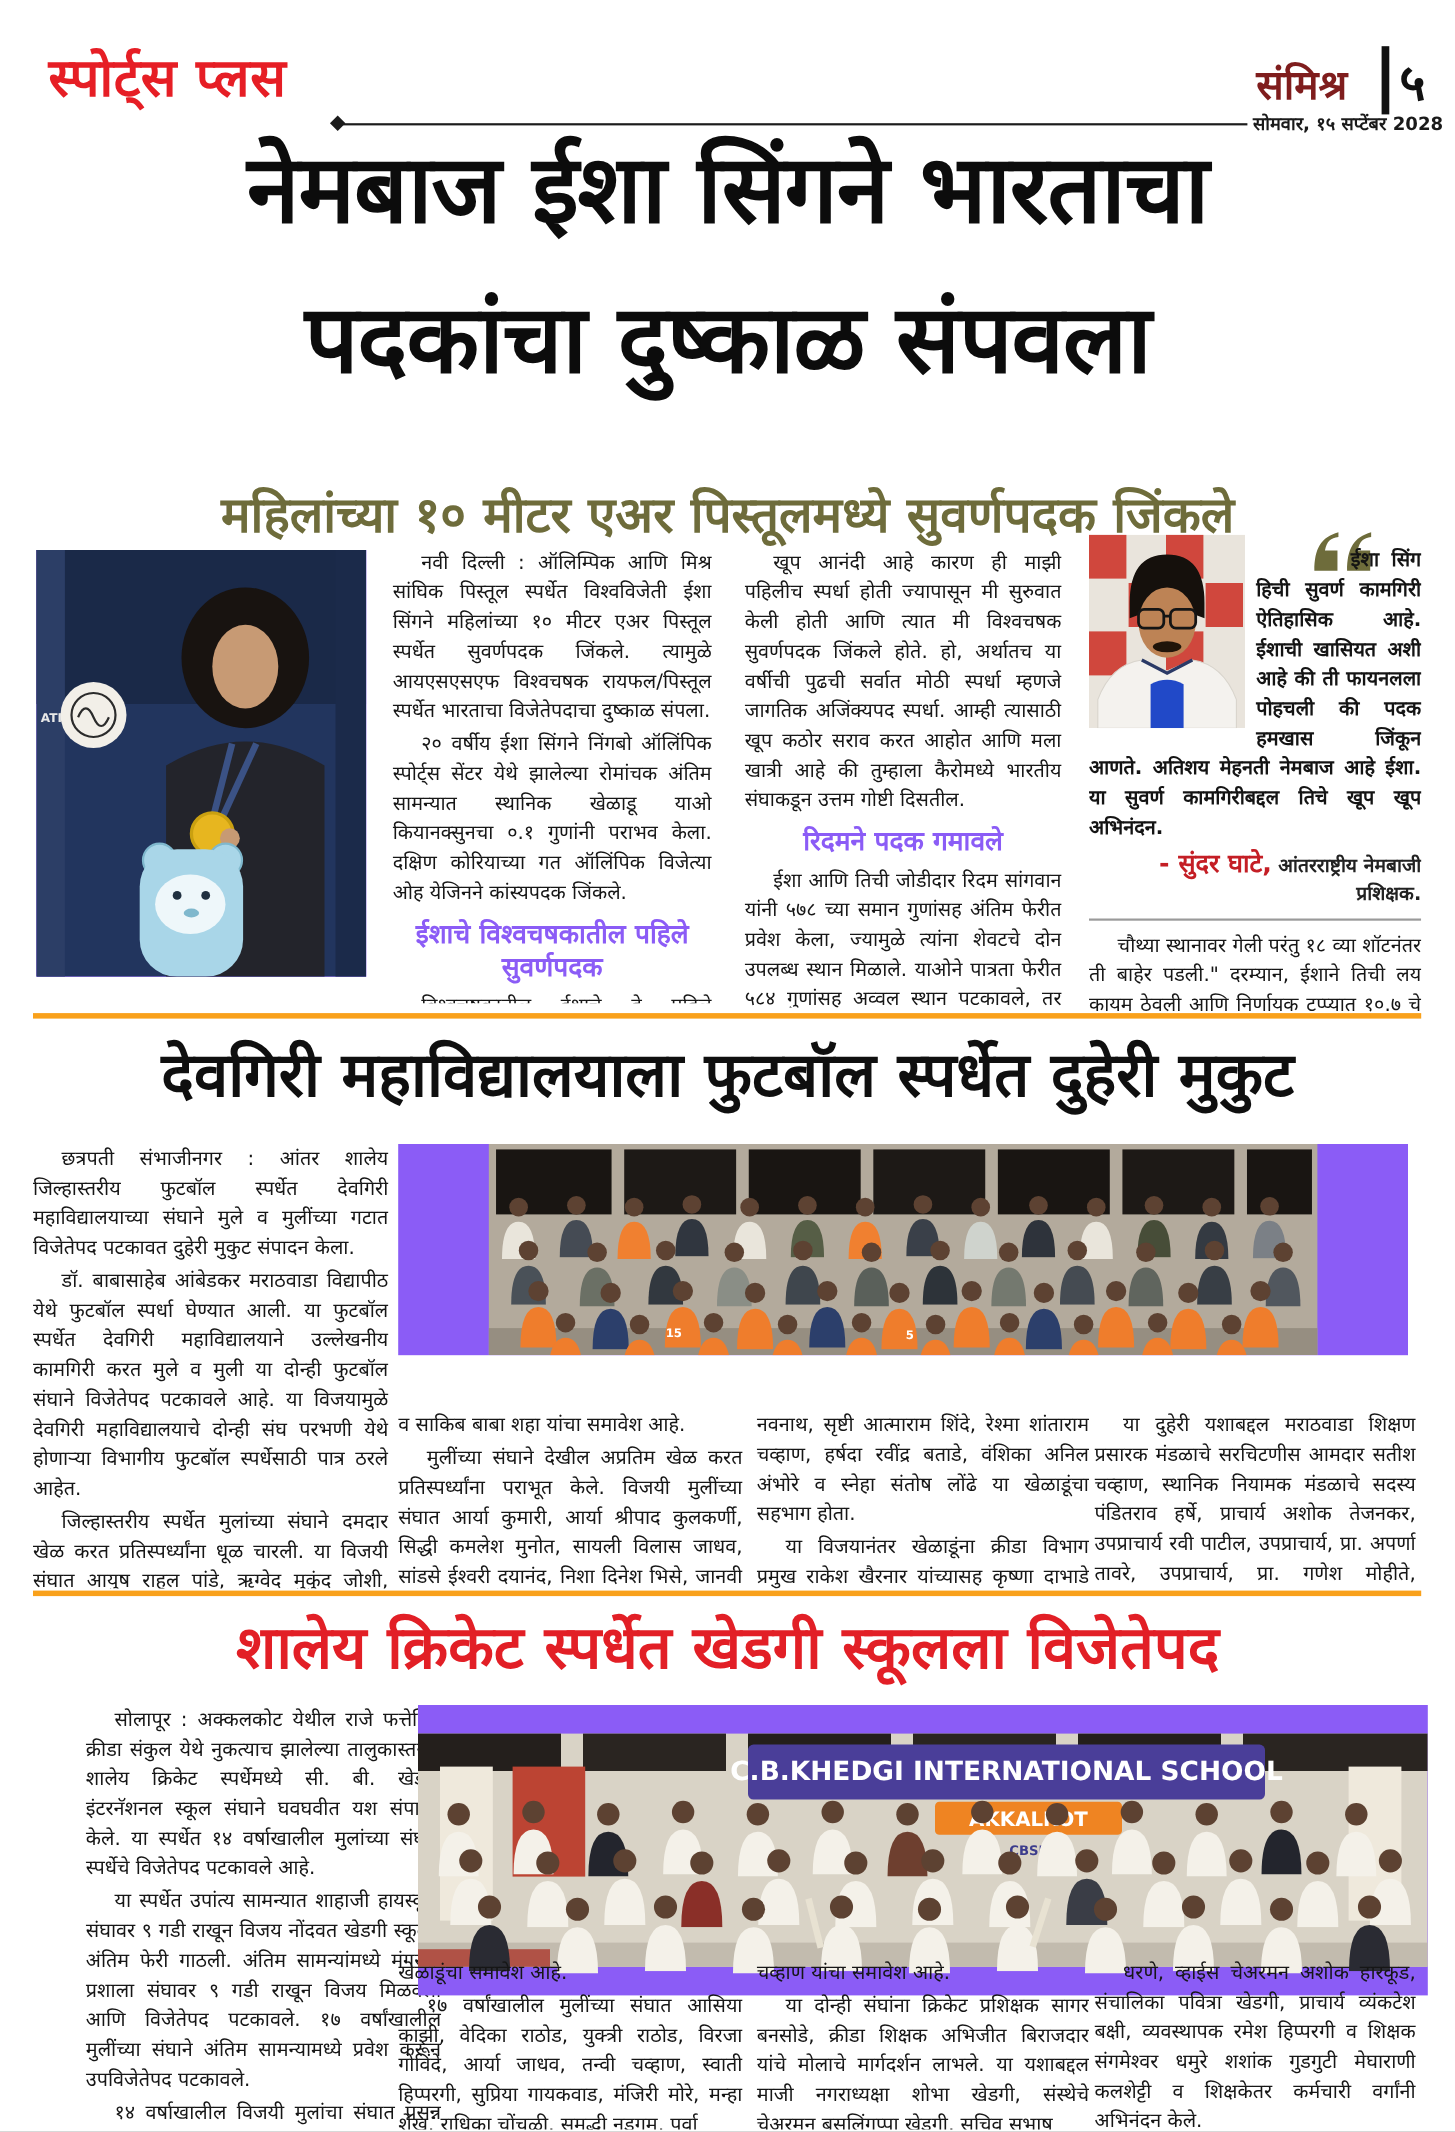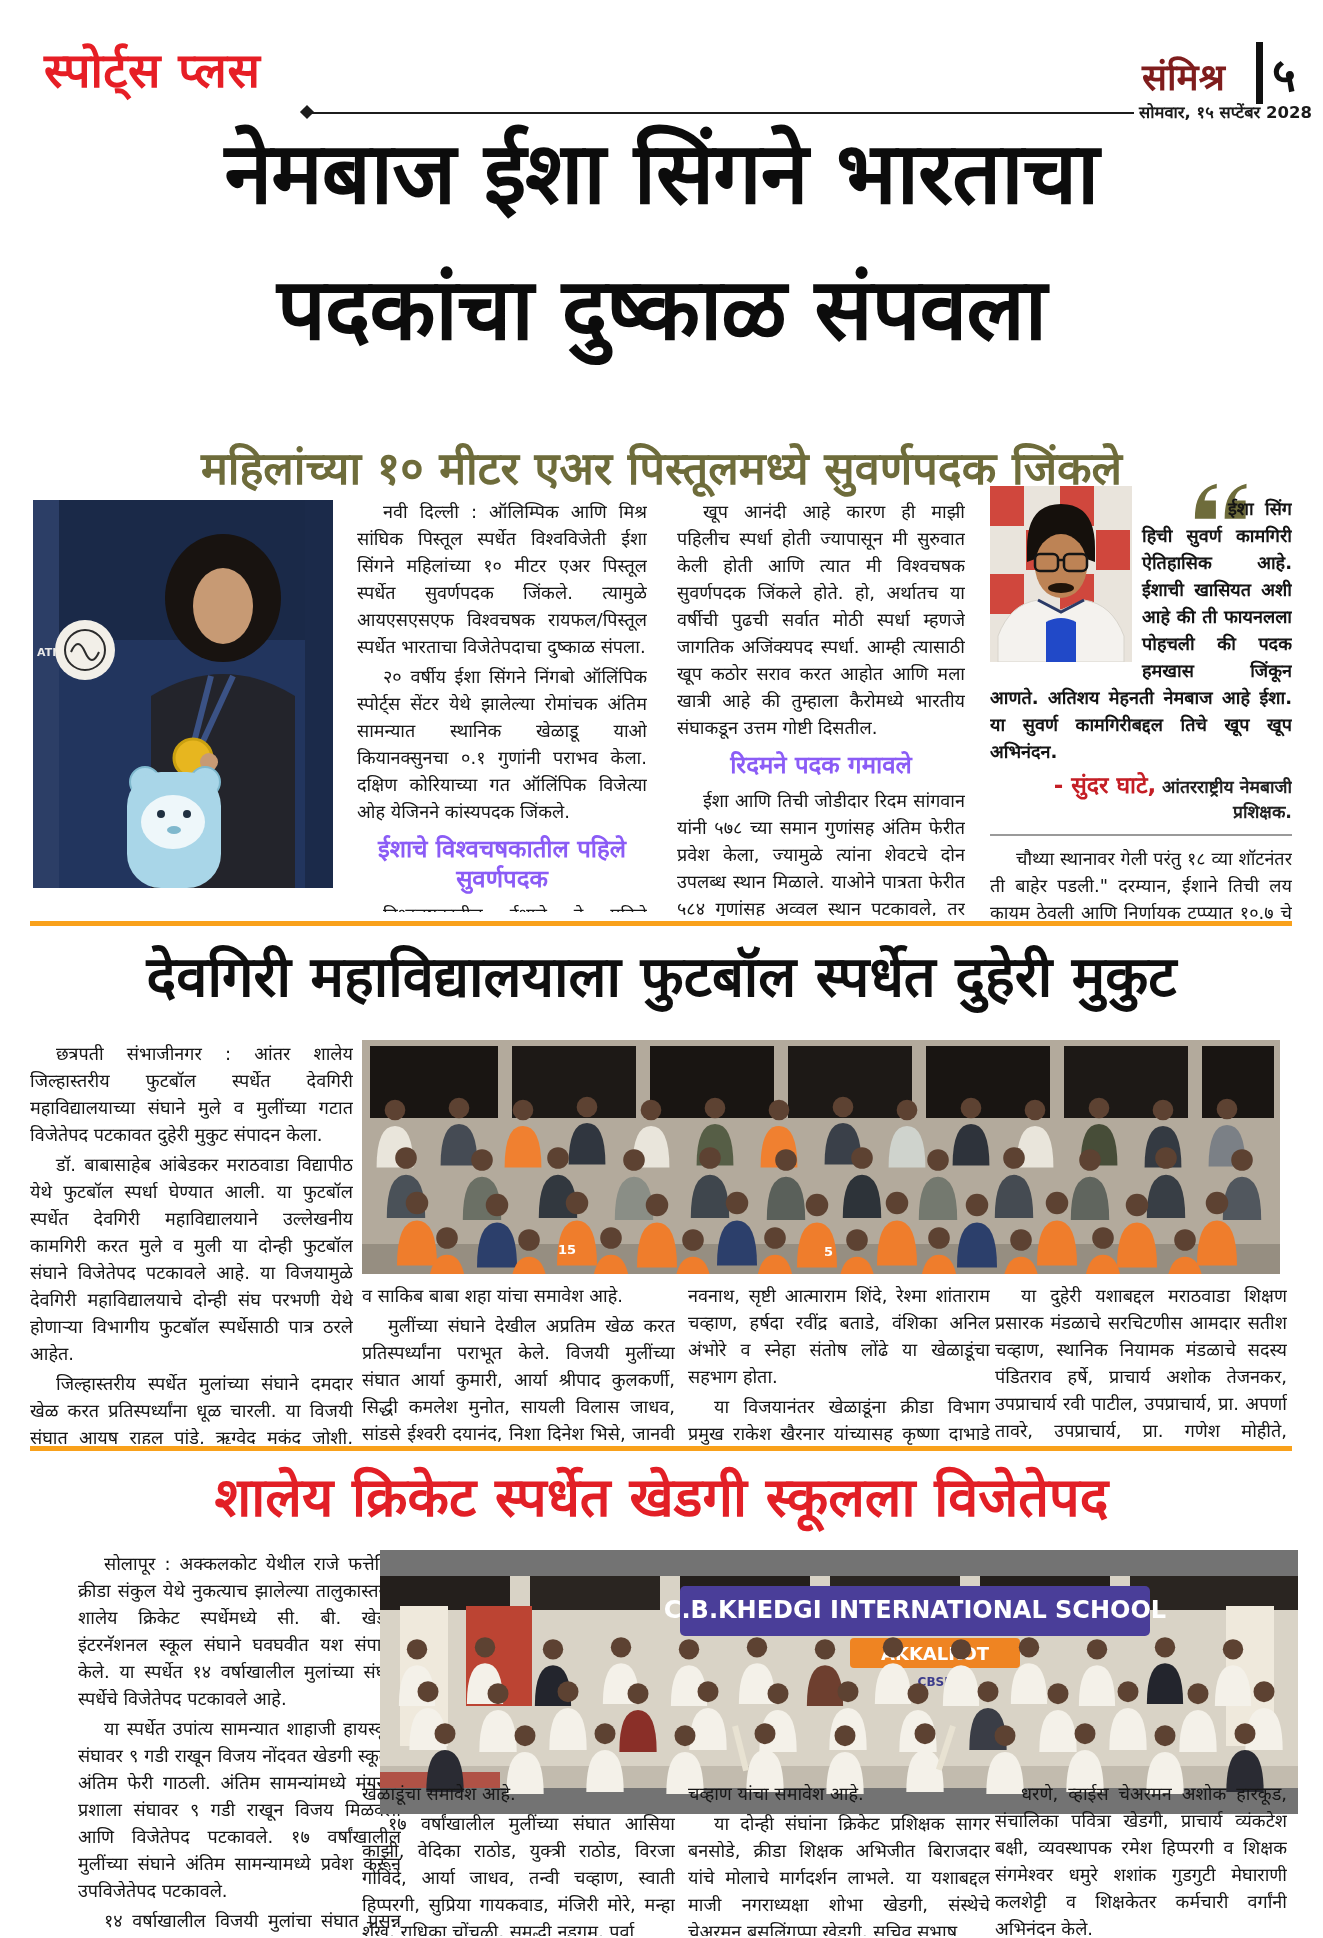--- a/index.html
+++ b/index.html
@@ -33,24 +33,24 @@
   .a2col4{left:995px;top:1282px;width:292px;height:163px;}
   .a3col1{left:30px;top:1550px;width:323px;height:382px;margin-left:48px;}
   .a3col2{left:362px;top:1780px;width:313px;height:156px;}
   .a3col3{left:688px;top:1780px;width:302px;height:156px;}
   .a3col4{left:995px;top:1780px;width:292px;height:156px;}
   
   .orange-rule{height:5px;background:#f9a11b;}
   .rule1{left:30px;top:921px;width:1262px;}
   .rule2{left:30px;top:1446px;width:1262px;}
   
-  .photo{position:absolute;overflow:hidden;background:#737373;}
+  .photo{position:absolute;overflow:hidden;background:#8b5cf6;}
   .photo svg{display:block;width:100%;height:100%;}
   .photo1{left:33px;top:500px;width:300px;height:388px;}
-  .photo3{left:362px;top:1040px;width:918px;height:234px;}
+  .photo3{left:362px;top:1040px;width:918px;height:192px;}
   .photo4{left:380px;top:1550px;width:918px;height:264px;}
   
   .photo2{float:left;width:142px;height:176px;margin:4px 10px 4px 0;overflow:hidden;}
   .photo2 svg{display:block;width:100%;height:100%;}
   .qtext{font-size:22.5px;font-weight:700;line-height:1.3;text-align:left;color:#141414;margin:0;}
   .qmark{display:inline-block;width:56px;height:36px;vertical-align:-6px;margin-right:4px;}
   .qauthor-row{text-align:right;margin-top:6px;font-size:18px;line-height:1.3;}
   .qauthor{color:#c41e25;font-weight:800;font-size:23px;}
   .qauthor-title{color:#222;font-size:17.5px;font-weight:600;}
   .qsep{border:none;border-top:2px solid #9a9a9a;margin:10px 0 9px;}

